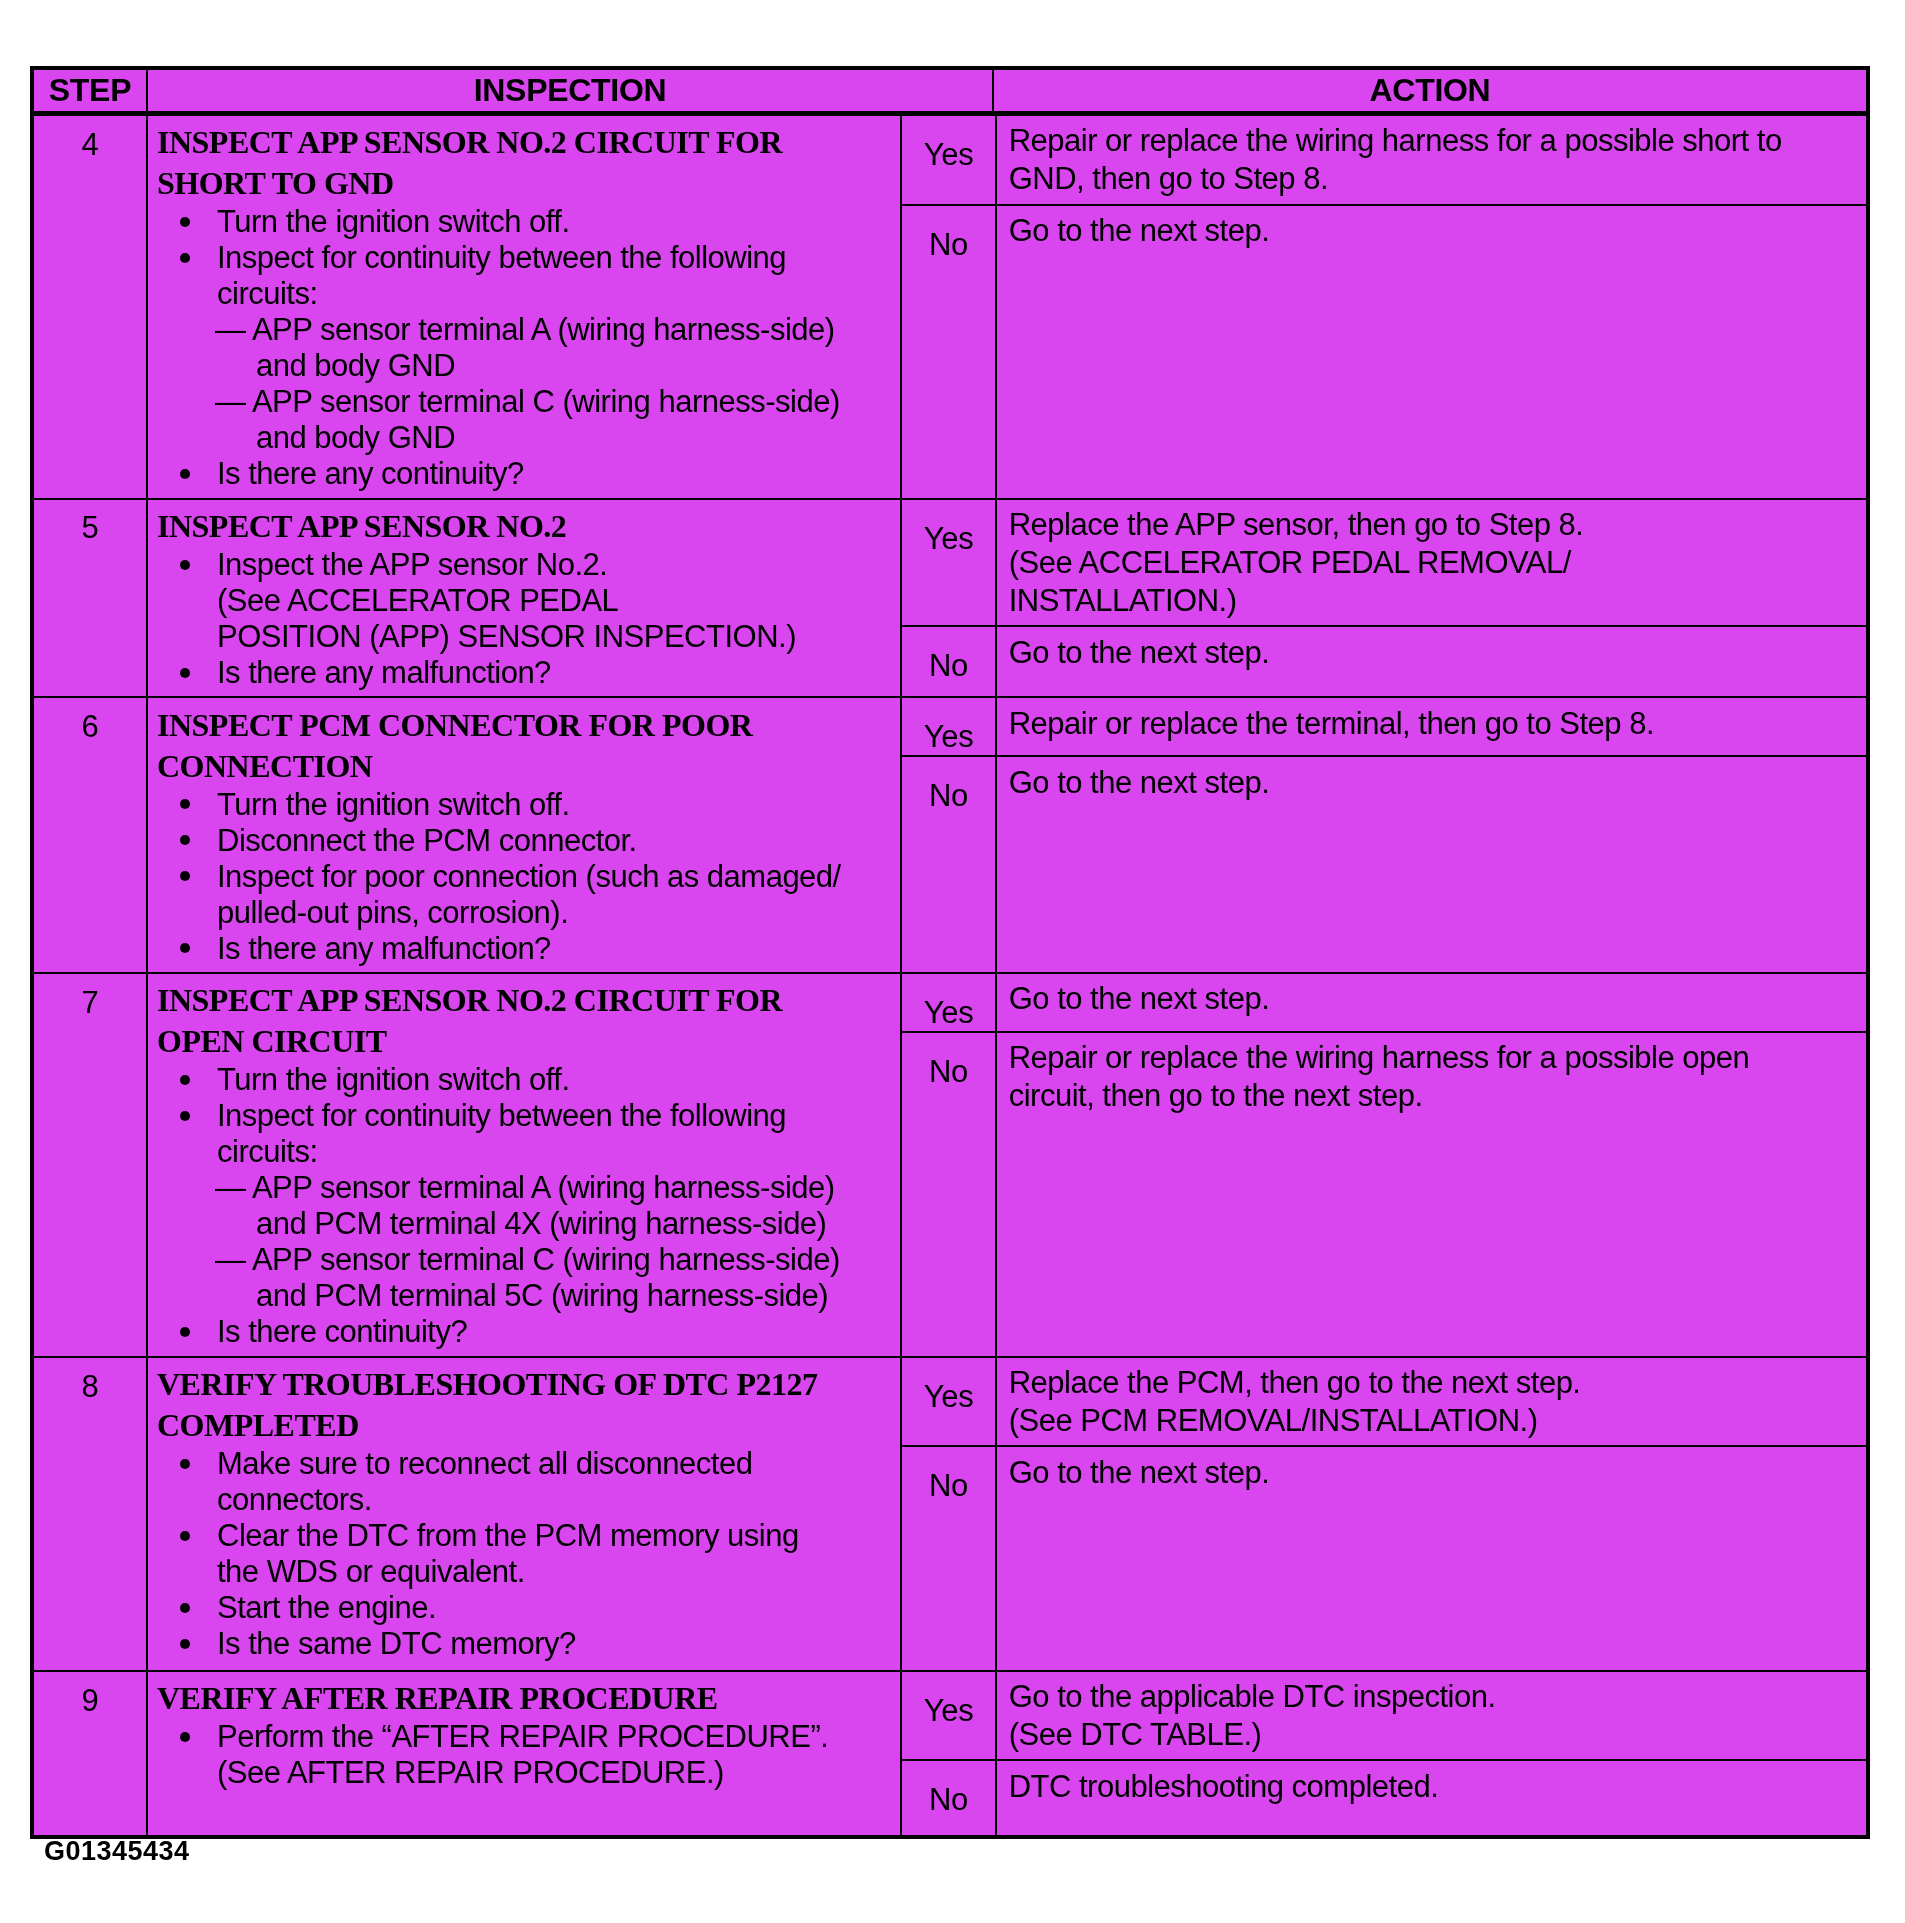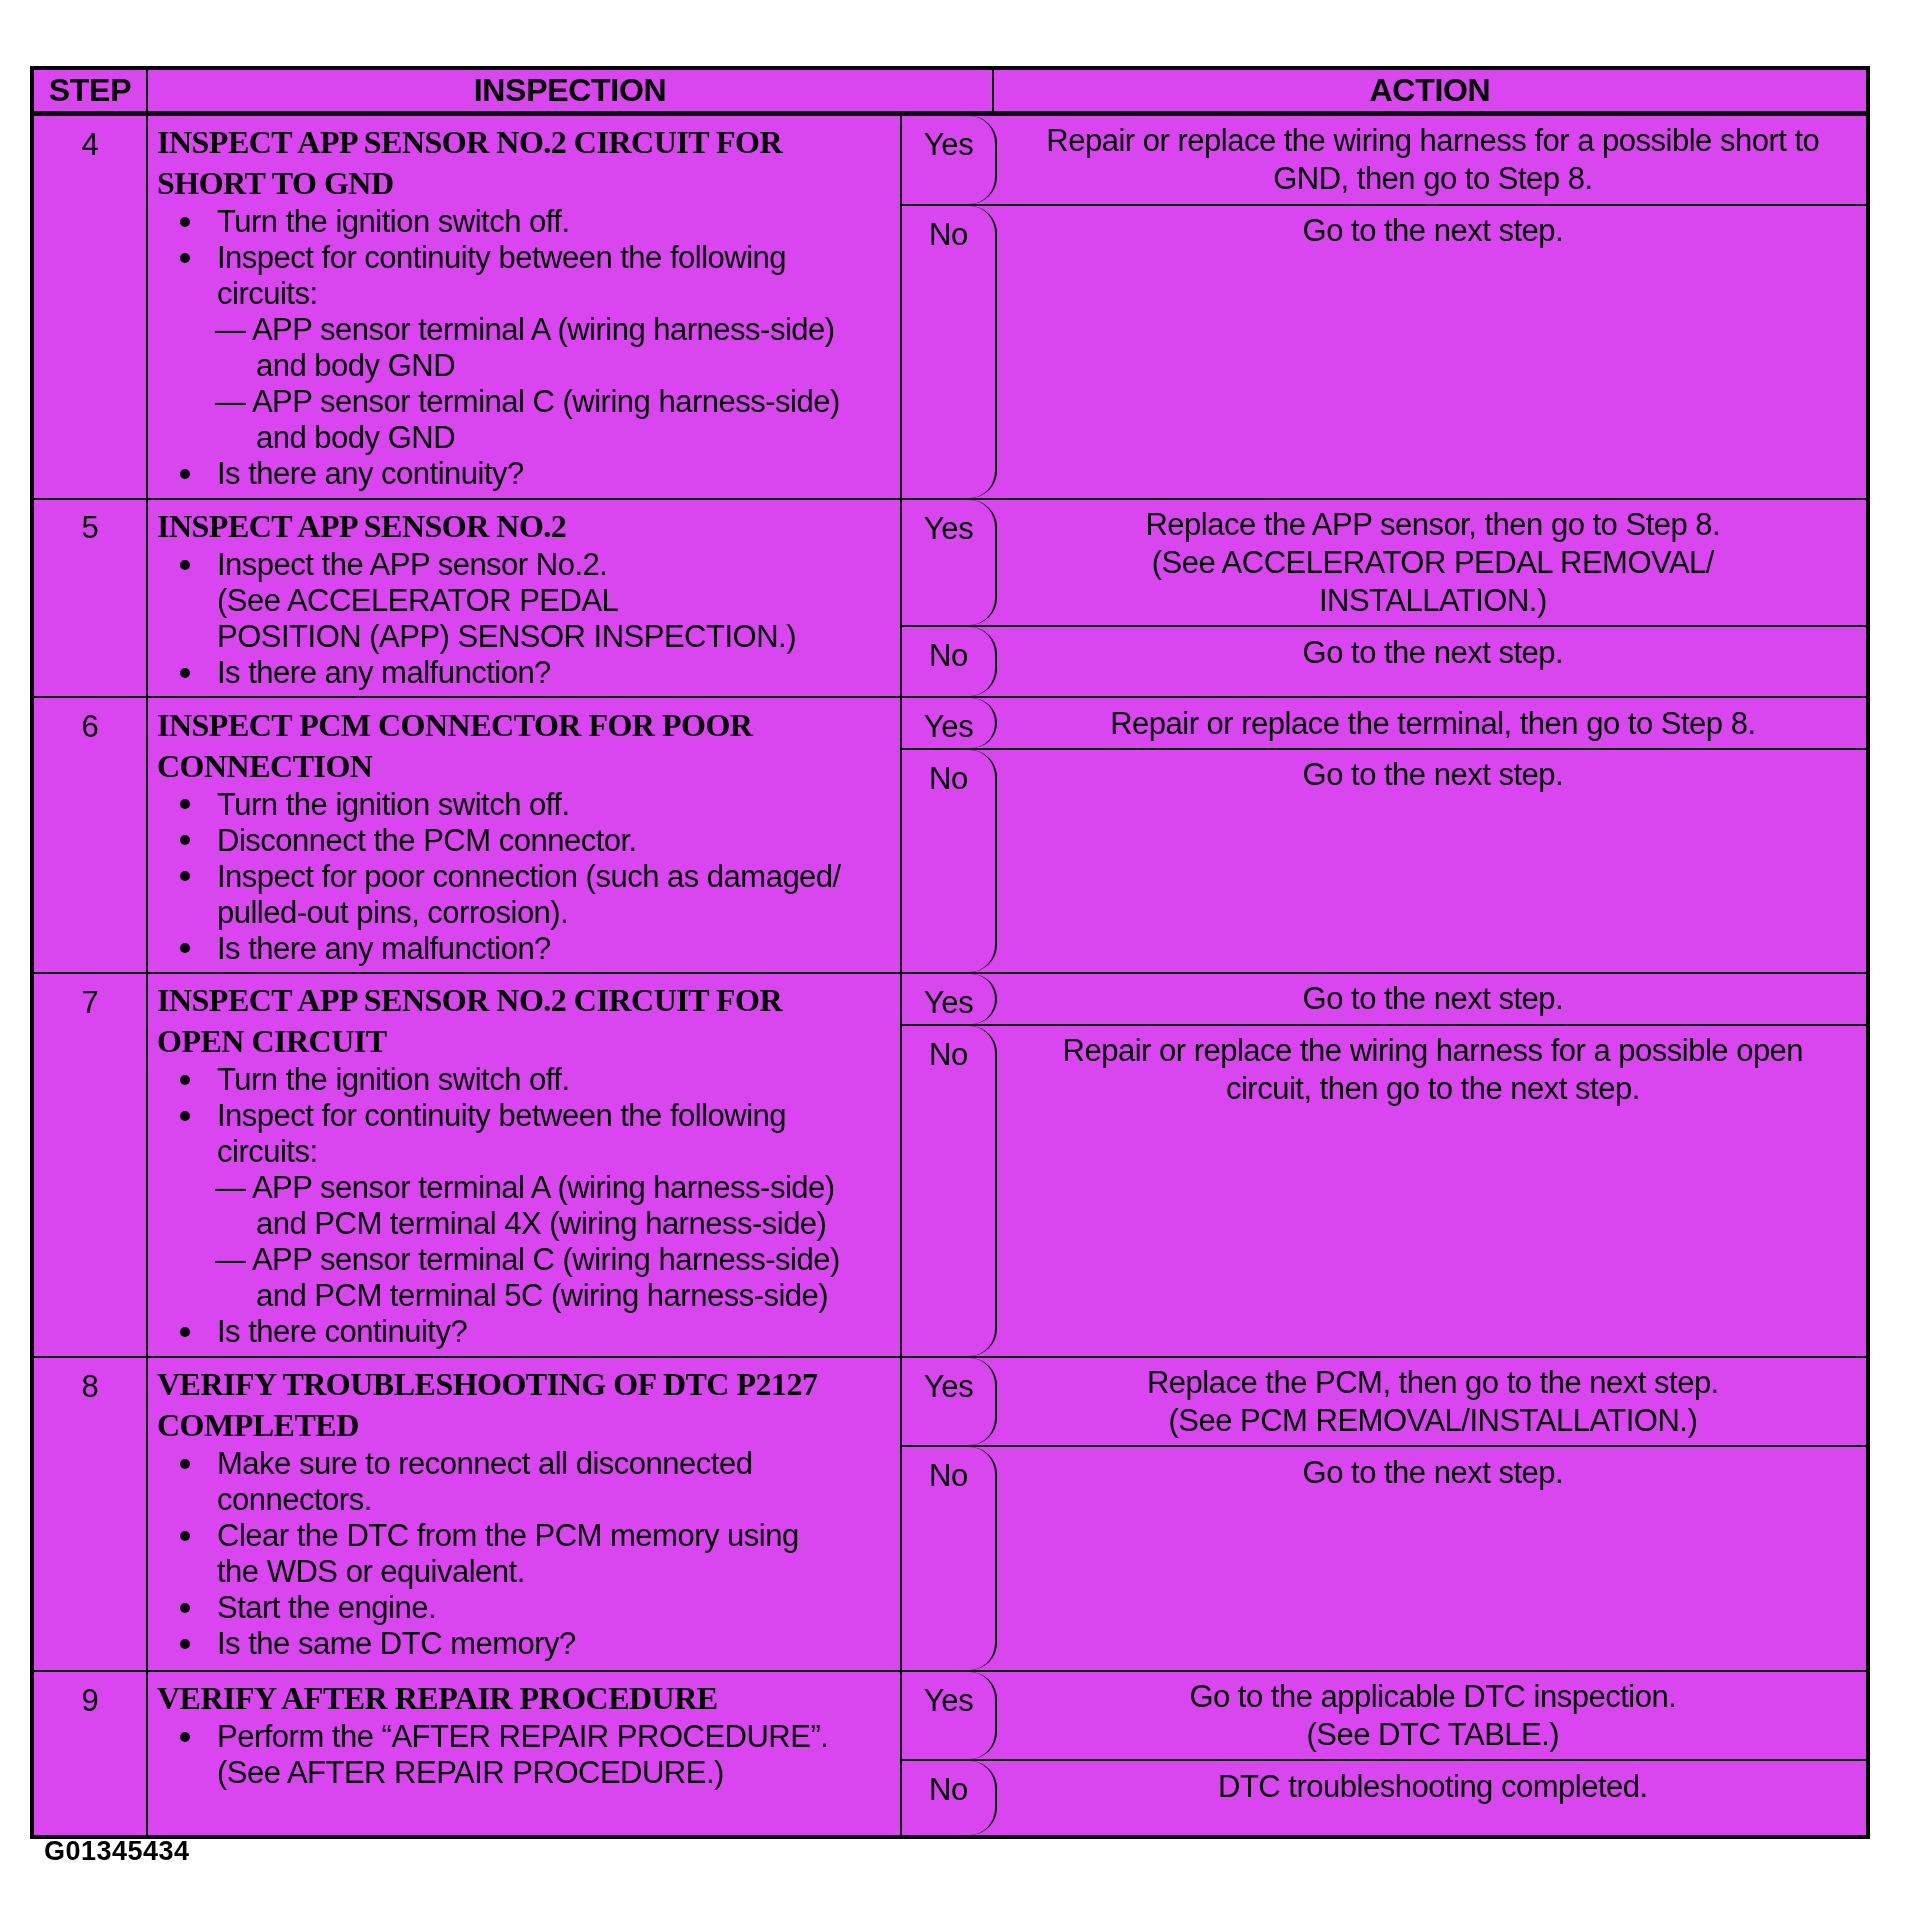--- a/index.html
+++ b/index.html
@@ -51,25 +51,25 @@
     content:""; position:absolute; left:23.4px; top:12.6px;
     width:10px; height:10px; border-radius:50%; background:#000;
   }
   li.dash { padding-left:99px; text-indent:-41px; }
 
   .right-col { flex:1; display:flex; flex-direction:column; }
   .sub-row { display:flex; align-items:stretch; }
   .sub-row.no-row { border-top:2.7px solid #000; flex:1; }
   .yn-cell {
     width:95px; border-right:2.7px solid #000;
-    font-size:31px; text-align:center; padding-top:11px; letter-spacing:-0.3px;border-radius:27px;
+    font-size:31px; text-align:center; padding-top:21px; letter-spacing:-0.3px;
   }
   .action-cell {
     flex:1; padding:6.3px 9px 5.4px 11.7px;
-    font-size:31px; line-height:38px; letter-spacing:-0.5px; white-space:pre-line;text-align:center;
+    font-size:31px; line-height:38px; letter-spacing:-0.5px; white-space:pre-line;
   }
 
   
   .row-s4 { min-height:383px; } .row-s4 .yes-row { min-height:86px; }
   .row-s5 { min-height:195px; } .row-s5 .yes-row { min-height:119px; }
   .row-s6 { min-height:275px; } .row-s6 .yes-row { min-height:47px; }
   .row-s7 { min-height:374px; } .row-s7 .yes-row { min-height:42px; }
   .row-s8 { min-height:314px; } .row-s8 .yes-row { min-height:87px; }
   .row-s9 { min-height:165px; } .row-s9 .yes-row { min-height:83px; }
 

